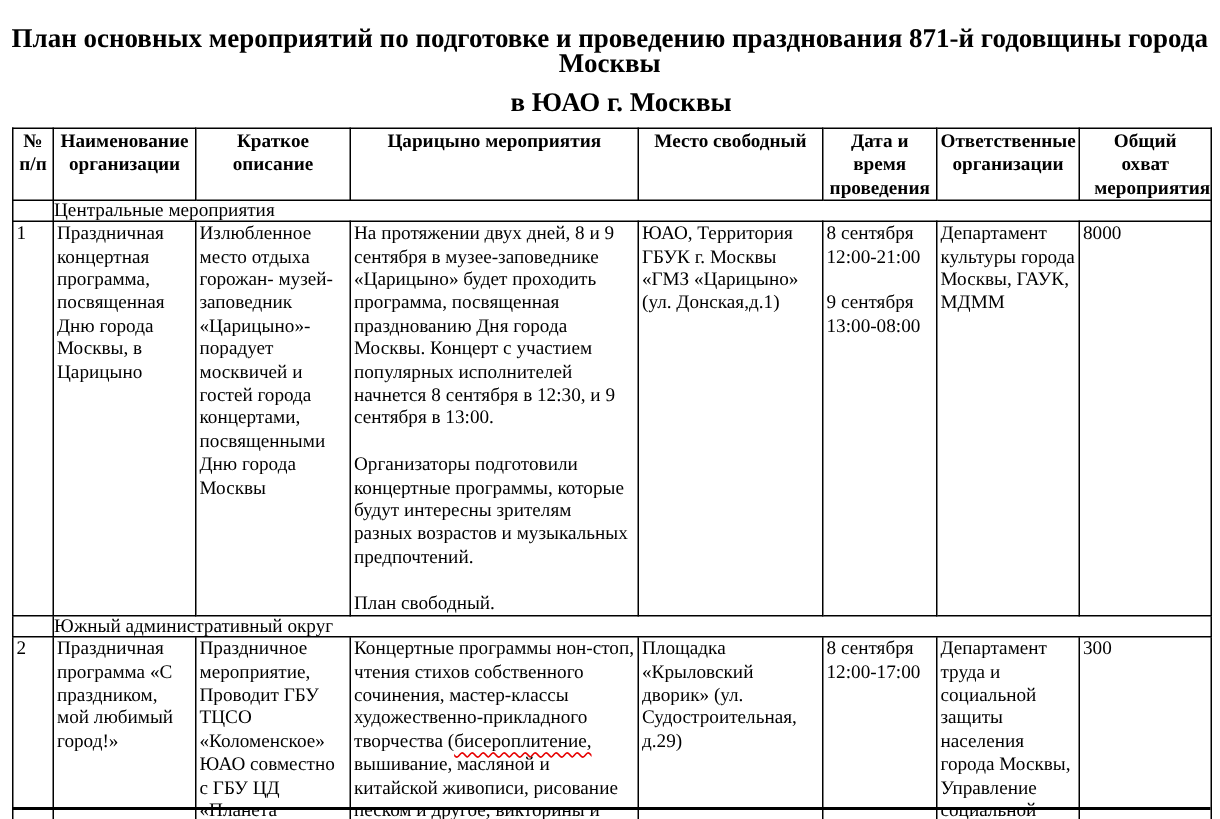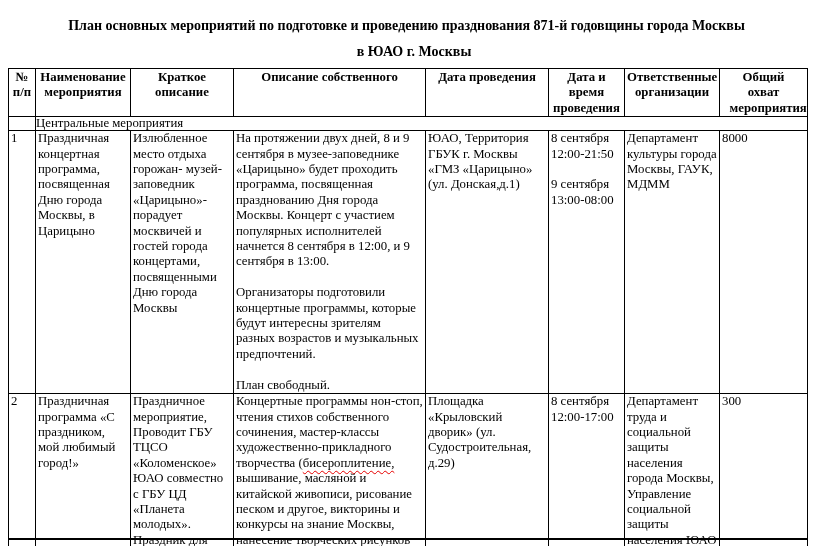--- a/index.html
+++ b/index.html
@@ -7,21 +7,21 @@
   body {
     width:813px; height:546px; overflow:hidden;
     font-family:"Liberation Serif", "DejaVu Serif", serif;
     color:var(--text-color, #000);
     background:var(--page-bg, #ffffff);
   }
   .page { position:relative; width:813px; height:546px; overflow:hidden; }
 
   .doc-title {
     padding-top:17px; text-align:center; font-weight:bold;
-    font-size:14px; line-height:17px;
+    font-size:18px; line-height:17px;
   }
   .doc-title .line2 { margin-top:9px;margin-left:15px; }
 
   table.events {
     margin:8px 0 0 8px; width:799px;
     border-collapse:collapse; table-layout:fixed;
     border:1.5px solid var(--border-color, #000);
   }
   col.c1 { width:27px; }  col.c2 { width:95px; }
   col.c3 { width:103px; } col.c4 { width:192px; }
@@ -76,54 +76,58 @@
         <col class="c3">
         <col class="c4">
       <col class="c5">
         <col class="c6">
         <col class="c7">
         <col class="c8">
     </colgroup>
     <thead>
       <tr>
         <th>№ п/п</th>
-        <th>Наименование мероприятия</th>
+        <th>Наименование организации</th>
         <th><span class="cap3">Краткое описание</span></th>
-        <th>Описание собственного</th>
-        <th>Дата проведения</th>
+        <th>Царицыно мероприятия</th>
+        <th>Место свободный</th>
         <th>Дата и время проведения</th>
         <th>Ответственные организации</th>
         <th><span class="cap8">Общий охват мероприятия</span></th>
       </tr>
     </thead>
     <tbody>
 
       <tr class="section-row">
         <td></td>
         <td colspan="7">Центральные мероприятия</td>
       </tr>
 
       <tr class="row1">
         <td>1</td>
         <td>Праздничная концертная программа, посвященная Дню города Москвы, в Царицыно</td>
         <td>Излюбленное место отдыха горожан- музей-заповедник «Царицыно»- порадует москвичей и гостей города концертами, посвященными Дню города Москвы</td>
         <td>
-          <div>На протяжении двух дней, 8 и 9 сентября в музее-заповеднике «Царицыно» будет проходить программа, посвященная празднованию Дня города Москвы. Концерт с участием популярных исполнителей начнется 8 сентября в 12:00, и 9 сентября в 13:00.</div>
+          <div>На протяжении двух дней, 8 и 9 сентября в музее-заповеднике «Царицыно» будет проходить программа, посвященная празднованию Дня города Москвы. Концерт с участием популярных исполнителей начнется 8 сентября в 12:30, и 9 сентября в 13:00.</div>
           <div class="gap">Организаторы подготовили концертные программы, которые будут интересны зрителям разных возрастов и музыкальных предпочтений.</div>
           <div class="gap">План свободный.</div>
         </td>
         <td>ЮАО, Территория ГБУК г. Москвы «ГМЗ «Царицыно» (ул. Донская,д.1)</td>
         <td>
-          <div>8 сентября 12:00-21:50</div>
+          <div>8 сентября 12:00-21:00</div>
           <div class="gap">9 сентября 13:00-08:00</div>
         </td>
         <td>Департамент культуры города Москвы, ГАУК, МДММ</td>
         <td>8000</td>
       </tr>
 
+      <tr class="section-row">
+        <td></td>
+        <td colspan="7">Южный административный округ</td>
+      </tr>
 
       <tr class="row2">
         <td>2</td>
         <td>Праздничная программа «С праздником, мой любимый город!»</td>
         <td>Праздничное мероприятие, Проводит ГБУ ТЦСО «Коломенское» ЮАО совместно с ГБУ ЦД «Планета молодых». Праздник для всех категорий населения.</td>
         <td><span>Концертные программы нон-стоп, чтения стихов собственного сочинения, мастер-классы художественно-прикладного творчества (</span><span class="misspell">бисероплитение,</span><span> вышивание, масляной и китайской живописи, рисование песком и другое, викторины и конкурсы на знание Москвы, нанесение творческих рисунков на лицо специальной краской на водной основе для детей и взрослых, презентация проекта «Московское</span></td>
         <td>Площадка «Крыловский дворик» (ул. Судостроительная, д.29)</td>
         <td>
           <div>8 сентября 12:00-17:00</div>
         </td>

